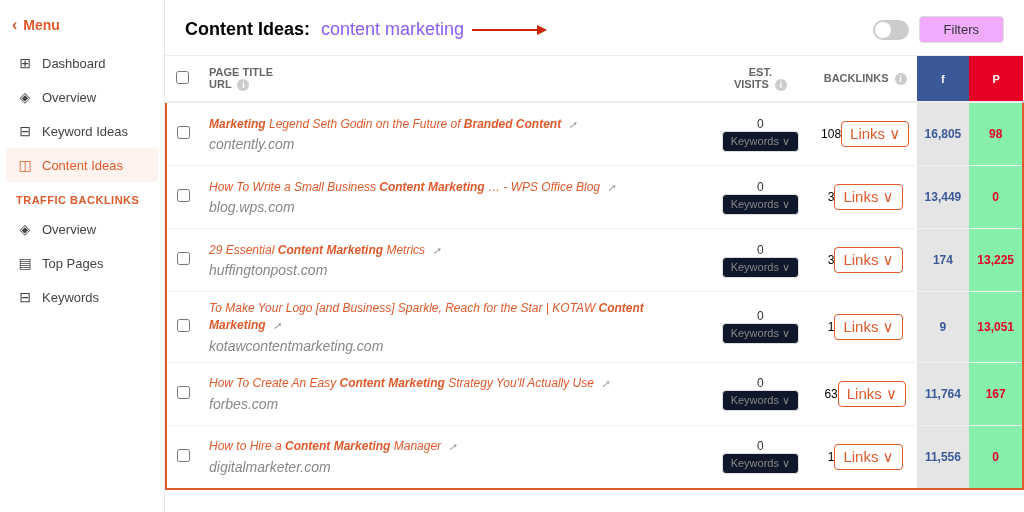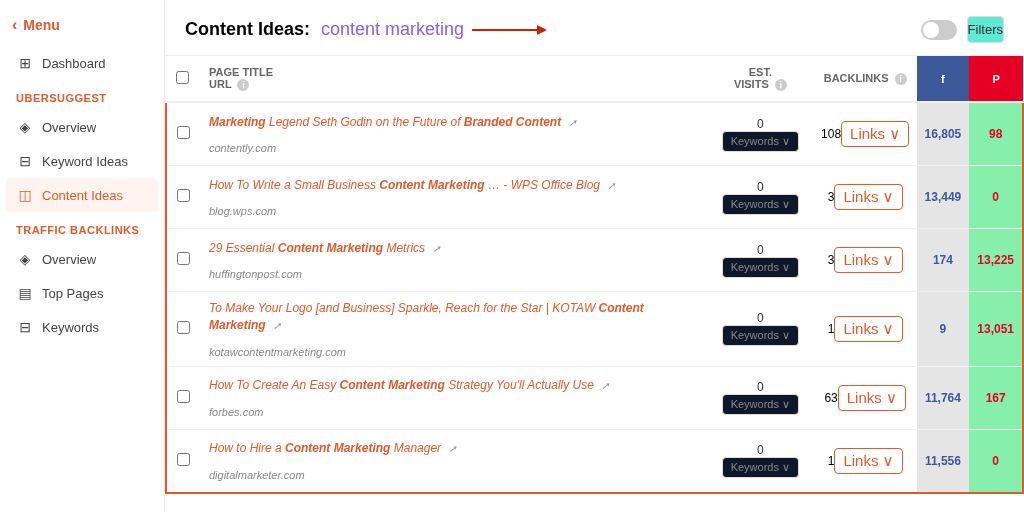--- a/index.html
+++ b/index.html
@@ -71,23 +71,23 @@
       position: relative; cursor: pointer;
     }
     .toggle-switch::after {
       content: ''; position: absolute;
       width: 16px; height: 16px;
       background: #fff; border-radius: 50%;
       top: 2px; left: 2px;
       transition: left 0.2s;
     }
     .filters-btn {
-      border: 1px solid #ddd; padding: 5px 0;
+      border: 1px solid #ddd; padding: 5px 24px;
       border-radius: 4px; font-size: 13px;
-      cursor: pointer; background: #5eead4; color: #333;
+      cursor: pointer; background: #f0abfc; color: #333;
     }
 
     
     .table-container { flex: 1; overflow-y: auto; padding: 0 0 0 0; }
     table { width: 100%; border-collapse: collapse; font-size: 12px; }
     thead tr { background: #fff; border-bottom: 2px solid #eee; }
     thead th {
       padding: 10px 10px;
       text-align: left; font-size: 11px;
       color: #666; font-weight: bold;
@@ -101,21 +101,21 @@
     tbody tr { border-bottom: 1px solid #f0f0f0; }
     .cell-checkbox { width: 30px; text-align: center; }
     .cell-page { padding: 8px 10px; font-style: italic; }
     .cell-visits { text-align: center; padding: 8px 10px; color: #333; }
     .cell-backlinks { text-align: center; padding: 8px 6px; }
     .cell-fb { text-align: center; padding: 24px 8px; color: #3b5998; font-weight: bold; background: #e5e5e5; }
     .cell-pin { text-align: center; padding: 8px 8px; color: #e60023; font-weight: bold; background: #86efac; }
 
     .page-title-link { color: #e05a2b; font-size: 12px; line-height: 1.4; }
     .page-title-link strong { font-weight: bold; }
-    .page-url { color: #888; font-size: 11px; margin-top: 12px; }
+    .page-url { color: #888; font-size: 14px; margin-top: 4px; }
     .external-icon { color: #999; font-size: 10px; margin-left: 4px; }
 
     .keywords-btn {
       border: 1px solid #ddd; padding: 3px 8px;
       border-radius: 4px; font-size: 11px;
       cursor: pointer; background: #0f172a; color: #888;
       white-space: nowrap;
     }
     .links-btn {
       border: 1px solid #e05a2b; padding: 3px 8px;
@@ -143,21 +143,20 @@
   <div class="sidebar-menu-header">
     <span class="arrow-left">‹</span>
     <span>Menu</span>
   </div>
 
   <div class="sidebar-nav-item">
     <span class="sidebar-icon">⊞</span>
     <span>Dashboard</span>
   </div>
 
-  <div class="sidebar-section-title">UBERSUGGEST</div>
 
   <div class="sidebar-nav-item">
     <span class="sidebar-icon">◈</span>
     <span>Overview</span>
   </div>
   <div class="sidebar-nav-item">
     <span class="sidebar-icon">⊟</span>
     <span>Keyword Ideas</span>
   </div>
   <div class="sidebar-nav-item active">

